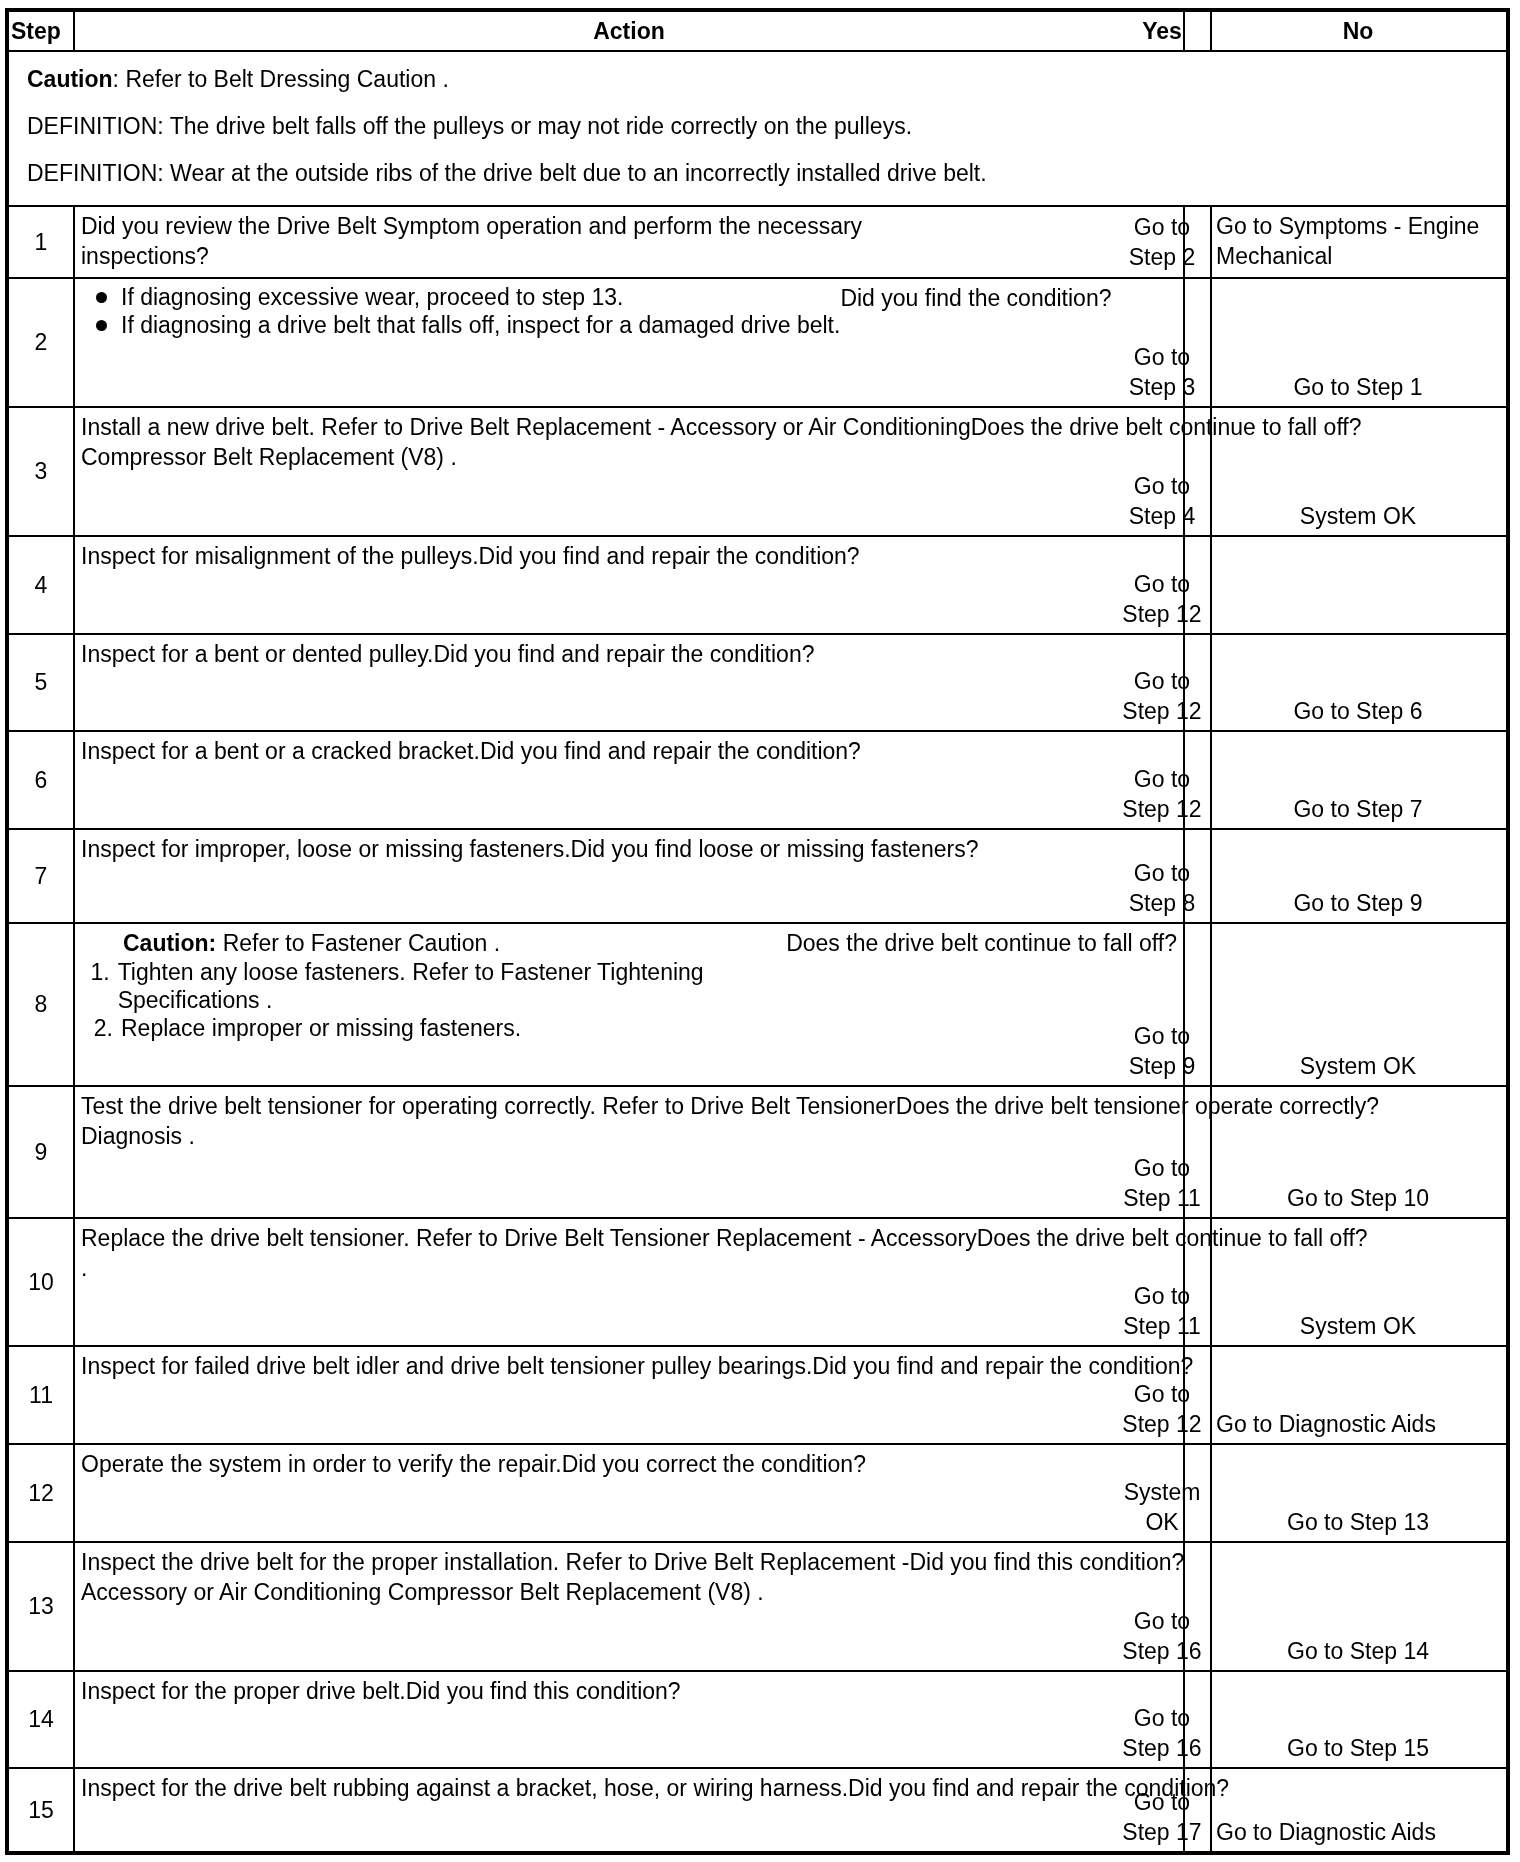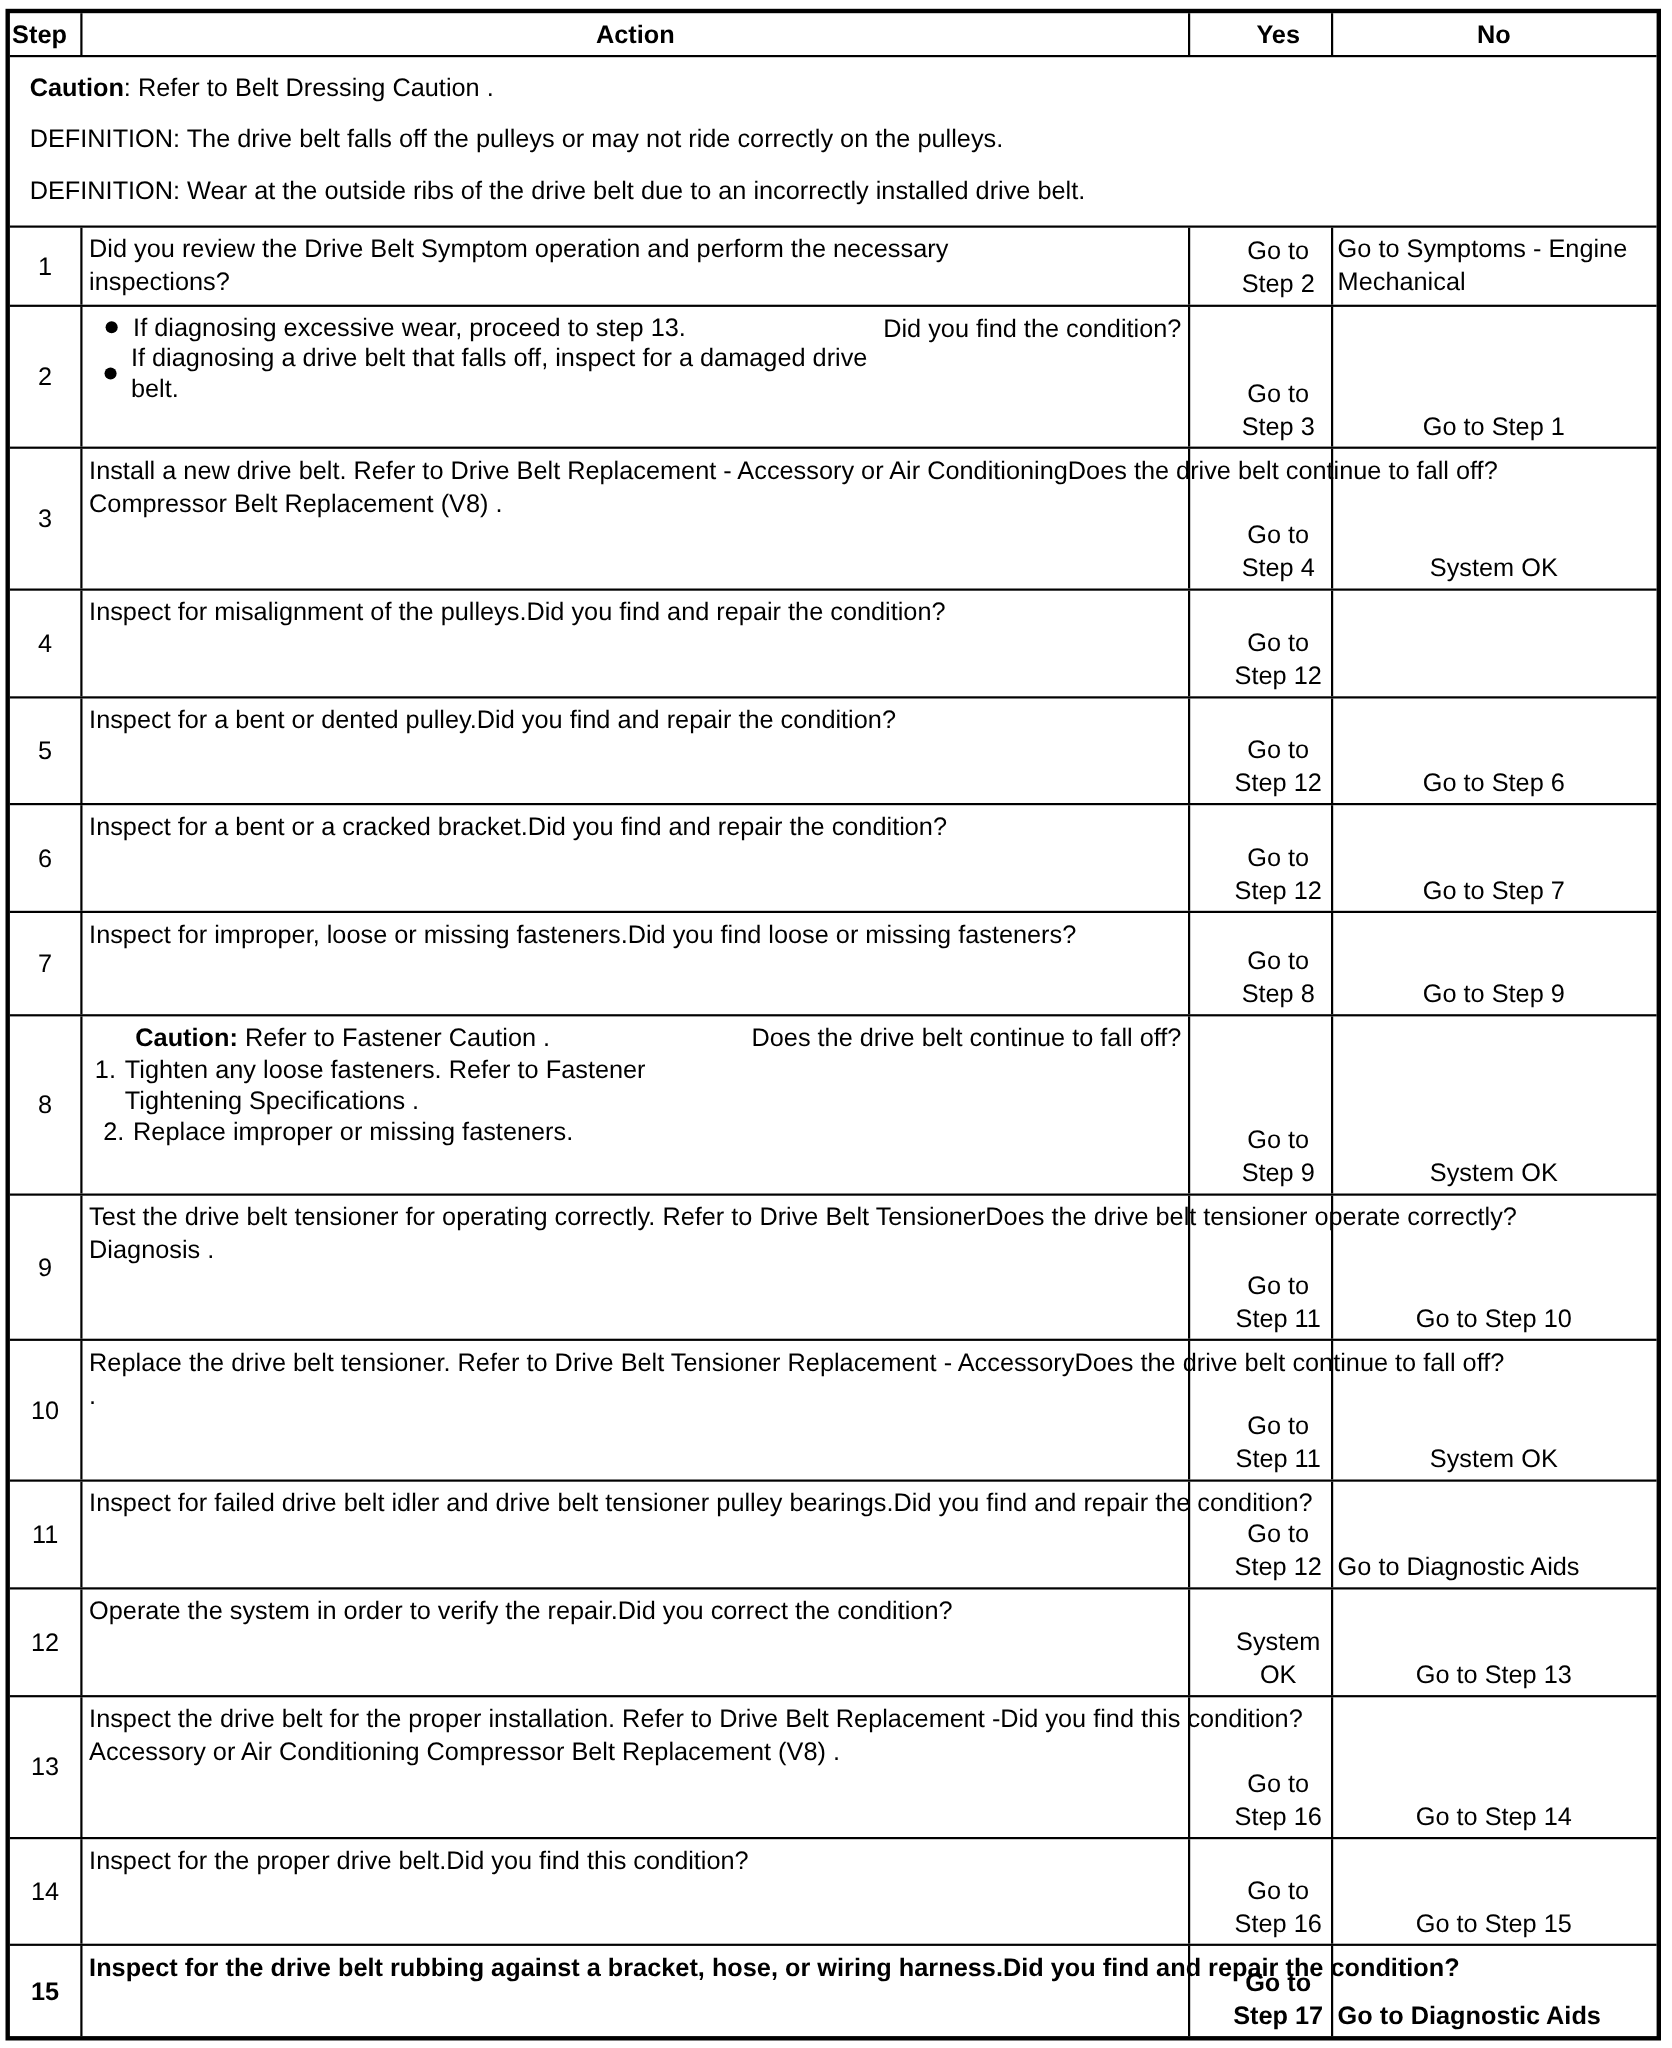--- a/index.html
+++ b/index.html
@@ -4,21 +4,21 @@
 <style>
   html, body { margin: 0; padding: 0; background: #ffffff; }
   body { width: 1520px; height: 1862px; position: relative; overflow: hidden;
          font-family: "Liberation Sans", sans-serif; color: #000; font-size: 23px; }
   .tbl { position: absolute; left: 5px; top: 8px; width: 1505px; height: 1847px;
          border: 4px solid #000; box-sizing: border-box; }
   .row { position: absolute; left: 0; right: 0; border-bottom: 2px solid #000; box-sizing: border-box; }
   .row.last { border-bottom: none; }
   .cell { position: absolute; top: 0; bottom: 0; box-sizing: border-box; }
   .c-step { left: 0; width: 66px; border-right: 2px solid #000; display: flex; align-items: center; justify-content: center; }
-  .c-action { left: 66px; width: 1007px; border-right: 2px solid #000; padding: 4px 6px; }
+  .c-action { left: 66px; width: 1110px; border-right: 2px solid #000; padding: 4px 6px; }
   .c-yes { left: 1073px; width: 130px; border-right: 2px solid #000; display: flex; flex-direction: column; justify-content: flex-end; align-items: center; text-align: center; padding-bottom: 4px; padding-left: 32px; }
   .c-no { left: 1203px; right: 0; display: flex; flex-direction: column; justify-content: flex-end; padding: 0 6px 4px 4px; }
   .c-no.center { align-items: center; text-align: center; }
   .c-no.left { align-items: flex-start; text-align: left; }
   .c-no.top { justify-content: flex-start; padding-top: 4px; }
   .c-yes.mid { justify-content: center; padding-bottom: 0; }
   .hdr { font-weight: bold; display: flex; align-items: center; justify-content: center; }
   .hdr .c-step { justify-content: flex-start; padding-left: 2px; }
   .line { line-height: 30px; white-space: nowrap; }
   .action-inner { display: flex; flex-direction: row; height: 100%; }
@@ -307,21 +307,21 @@
     </div>
     <div class="cell c-yes">
       <div class="line">Go to</div>
       <div class="line">Step 16</div>
     </div>
     <div class="cell c-no center">
       <div class="line">Go to Step 15</div>
     </div>
   </div>
 
-  <div class="row last" style="top:1757px;height:82px;font-weight:bold;">
+  <div class="row last" style="top:1757px;height:82px;">
     <div class="cell c-step">15</div>
     <div class="cell c-action">
       <div class="action-inner">
         <div class="line">Inspect for the drive belt rubbing against a bracket, hose, or wiring harness.</div>
         <div class="line">Did you find and repair the condition?</div>
       </div>
     </div>
     <div class="cell c-yes">
       <div class="line">Go to</div>
       <div class="line">Step 17</div>

